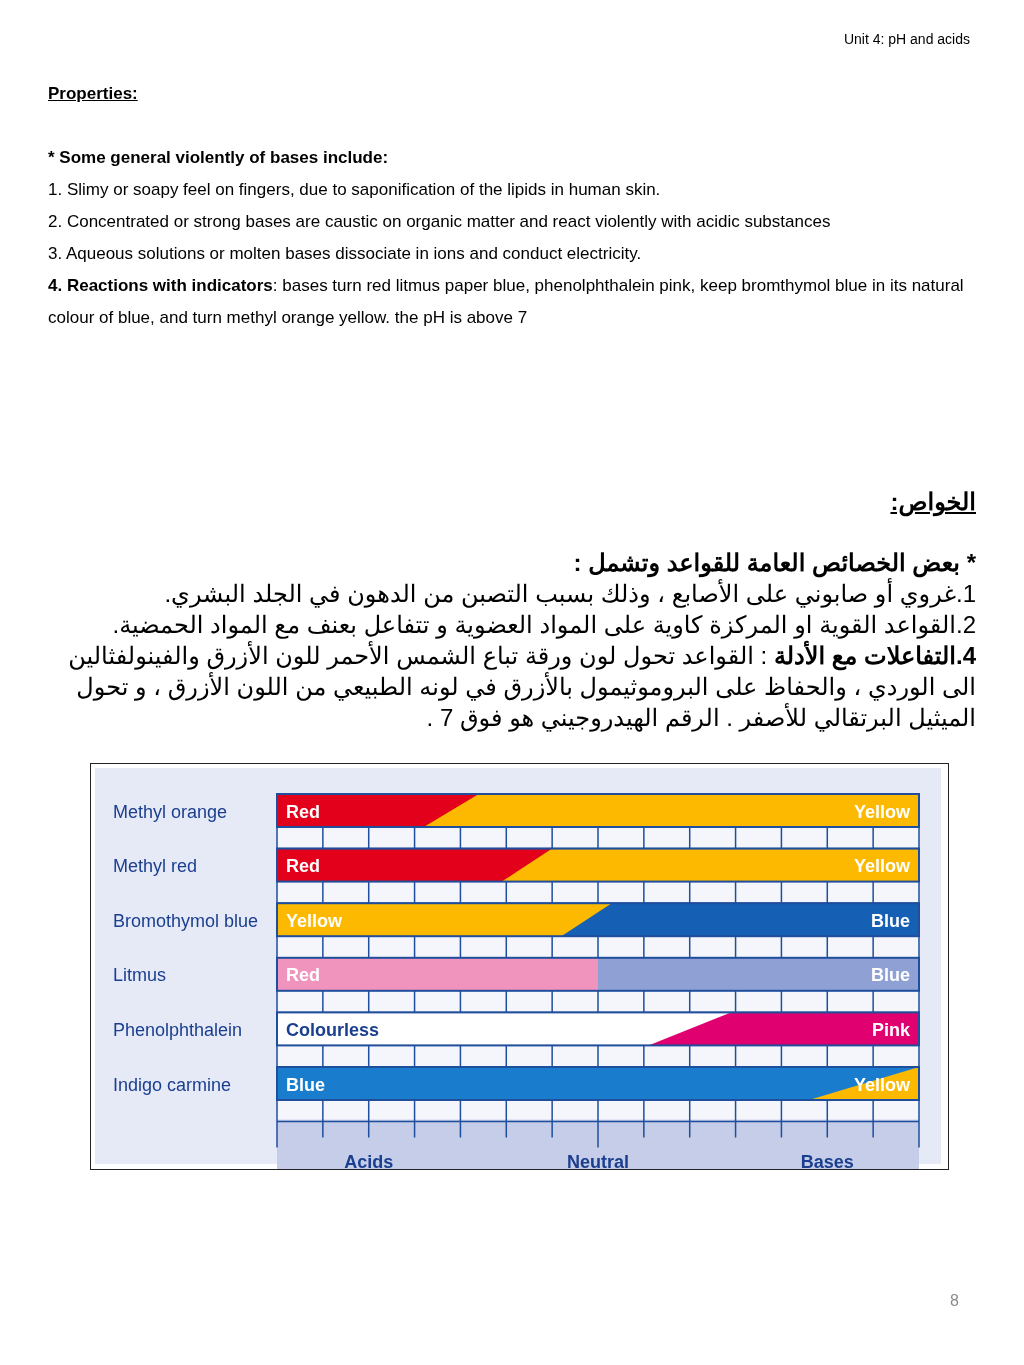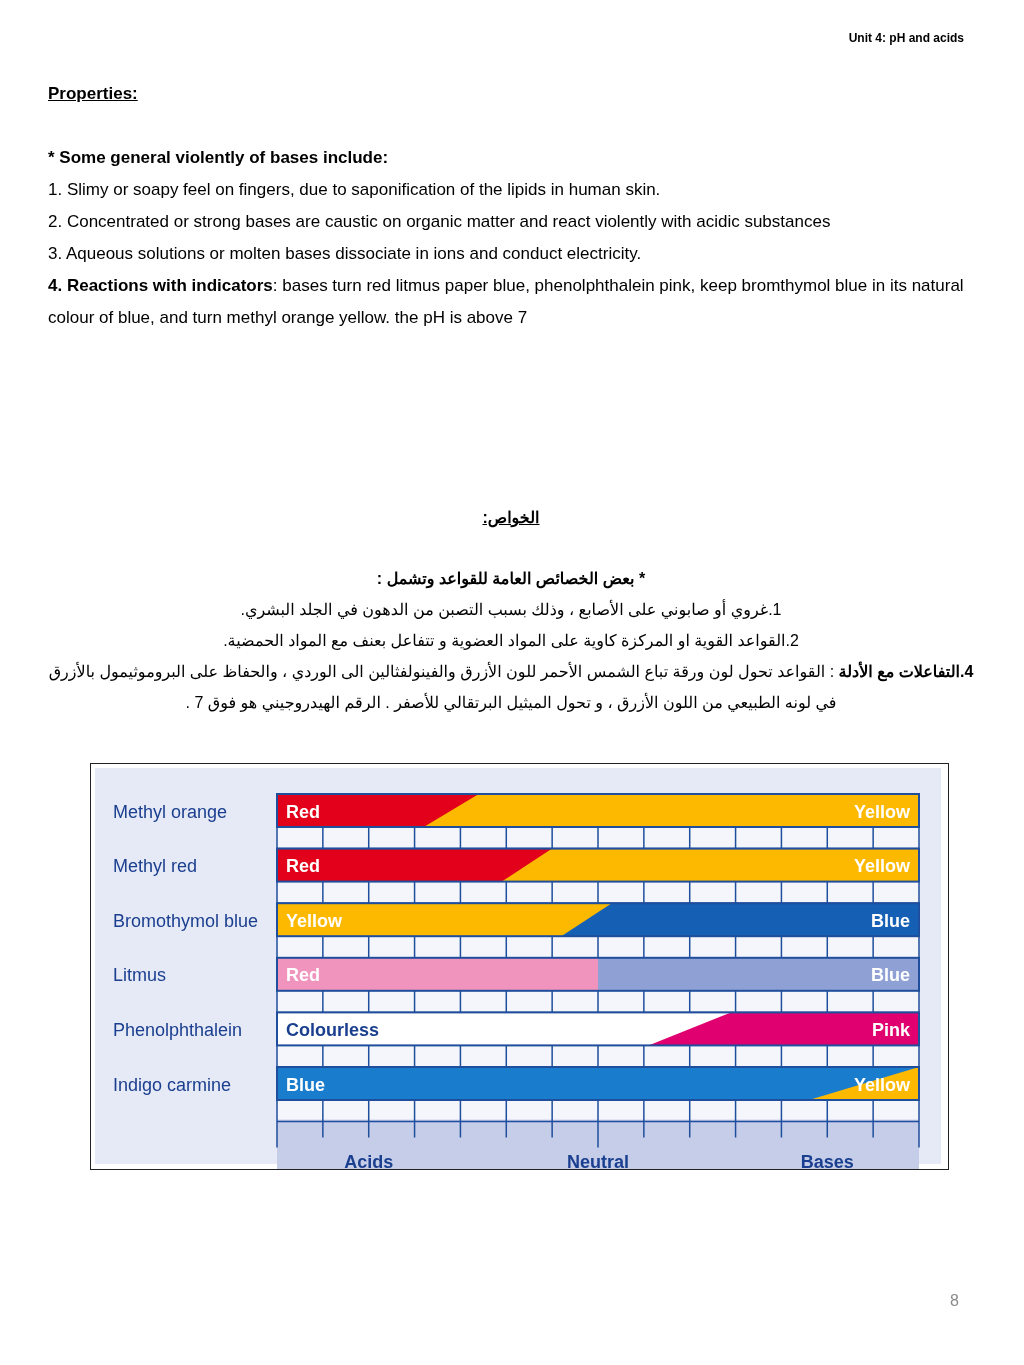--- a/index.html
+++ b/index.html
@@ -1,24 +1,24 @@
 <!DOCTYPE html>
 <html><head>
 <meta charset="utf-8">
 <style>
   html, body { margin: 0; padding: 0; background: #ffffff; }
   body { width: 1024px; height: 1365px; position: relative; overflow: hidden;
          font-family: "Liberation Sans", sans-serif; color: #000; }
-  .header-unit { position: absolute; top: 31px; right: 60px; font-size: 12px; font-weight: bold; }
+  .header-unit { position: absolute; top: 31px; right: 54px; font-size: 14px; }
   .en { position: absolute; left: 48px; top: 78px; width: 920px; font-size: 17px; line-height: 32px; }
   .en .title { font-weight: bold; text-decoration: underline; display: block; margin-bottom: 32px; }
   .en .subhead { font-weight: bold; display: block; }
   .en p { margin: 0; }
-  .ar { position: absolute; right: 48px; top: 486px; width: 930px; direction: rtl; text-align: center;
-        font-size: 16px; line-height: 31px; margin-top: 16px; }
+  .ar { position: absolute; right: 48px; top: 486px; width: 930px; direction: rtl; text-align: right;
+        font-size: 24px; line-height: 31px; }
   .ar .title { font-weight: bold; text-decoration: underline; display: block; margin-bottom: 30px; }
   .ar .subhead { font-weight: bold; display: block; }
   .ar p { margin: 0; }
   .chart-frame { position: absolute; left: 90px; top: 763px; width: 859px; height: 407px;
                  border: 1.5px solid #222; box-sizing: border-box; background: #ffffff; text-align: center; }
   .chart-frame svg { position: absolute; left: 0; top: 0; }
   .page-num { position: absolute; right: 65px; top: 1292px; font-size: 16px; color: #8a8a8a; }
 </style>
 </head>
 <body>

